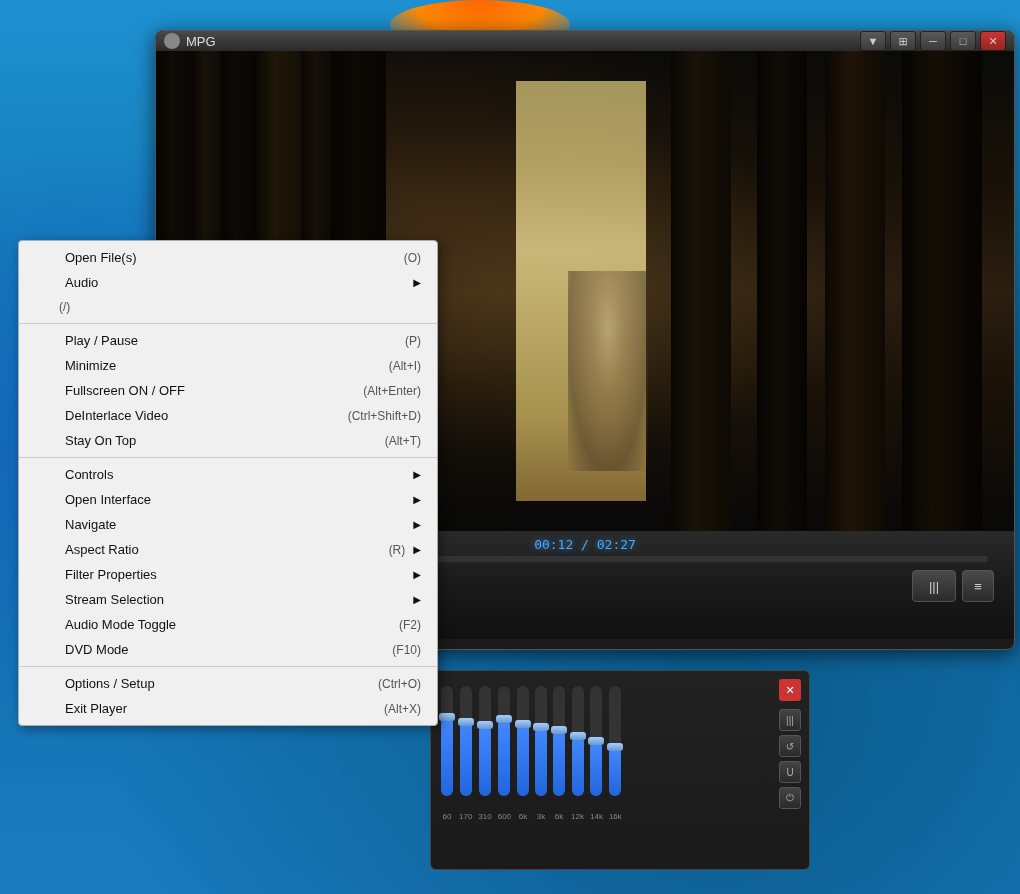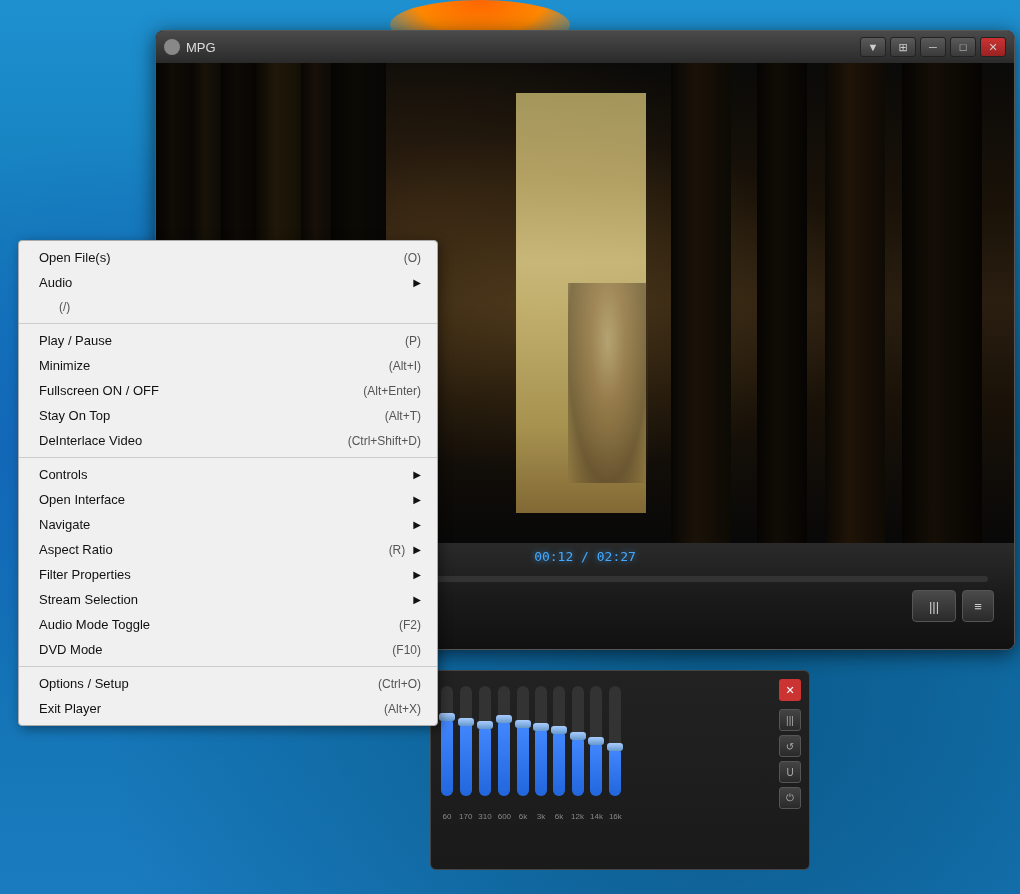--- a/index.html
+++ b/index.html
@@ -43,21 +43,21 @@
       background: #1a1a1a;
       border-radius: 8px;
       border: 1px solid #555;
       box-shadow: 0 4px 20px rgba(0,0,0,0.6);
       overflow: hidden;
     }
 
     .title-bar {
       display: flex;
       align-items: center;
-      height: 32px;
+      height: 20px;
       background: linear-gradient(180deg, #4a4a4a 0%, #2a2a2a 100%);
       padding: 0 8px;
       gap: 6px;
     }
 
     .title-bar-icon {
       width: 16px;
       height: 16px;
       background: #888;
       border-radius: 50%;
@@ -142,21 +142,21 @@
       background: linear-gradient(180deg, #2a2a2a 0%, #1a1a1a 50%, #111 100%);
       display: flex;
       flex-direction: column;
       align-items: center;
     }
 
     .time-display {
       color: #4af;
       font-size: 13px;
       font-family: monospace;
-      padding: 6px 0 12px;
+      padding: 6px 0 4px;
       text-shadow: 0 0 6px rgba(60, 160, 255, 0.8);
     }
 
     .progress-bar-container {
       width: 94%;
       height: 6px;
       background: #333;
       border-radius: 3px;
       margin-bottom: 8px;
       position: relative;
@@ -319,20 +319,21 @@
       align-items: center;
       padding: 5px 16px 5px 20px;
       font-size: 13px;
       color: #111;
       cursor: pointer;
       position: relative;
     }
 
     .menu-item .item-label {
       flex: 1;
+      margin-left: 26px;
     }
 
     .menu-item .item-shortcut {
       color: #555;
       font-size: 12px;
       margin-left: 20px;
     }
 
     .menu-item .arrow {
       margin-left: 8px;
@@ -502,27 +503,27 @@
     </div>
     <div class="menu-item">
       <span class="item-label">Minimize</span>
       <span class="item-shortcut">(Alt+I)</span>
     </div>
     <div class="menu-item">
       <span class="item-label">Fullscreen ON / OFF</span>
       <span class="item-shortcut">(Alt+Enter)</span>
     </div>
     <div class="menu-item">
+      <span class="item-label">DeInterlace Video</span>
+      <span class="item-shortcut">(Ctrl+Shift+D)</span>
+    </div>
+    <div class="menu-item">
       <span class="item-label">Stay On Top</span>
       <span class="item-shortcut">(Alt+T)</span>
     </div>
-    <div class="menu-item">
-      <span class="item-label">DeInterlace Video</span>
-      <span class="item-shortcut">(Ctrl+Shift+D)</span>
-    </div>
     <div class="menu-separator"></div>
     <div class="menu-item">
       <span class="item-label">Controls</span>
       <span class="arrow">▶</span>
     </div>
     <div class="menu-item">
       <span class="item-label">Open Interface</span>
       <span class="arrow">▶</span>
     </div>
     <div class="menu-item">

